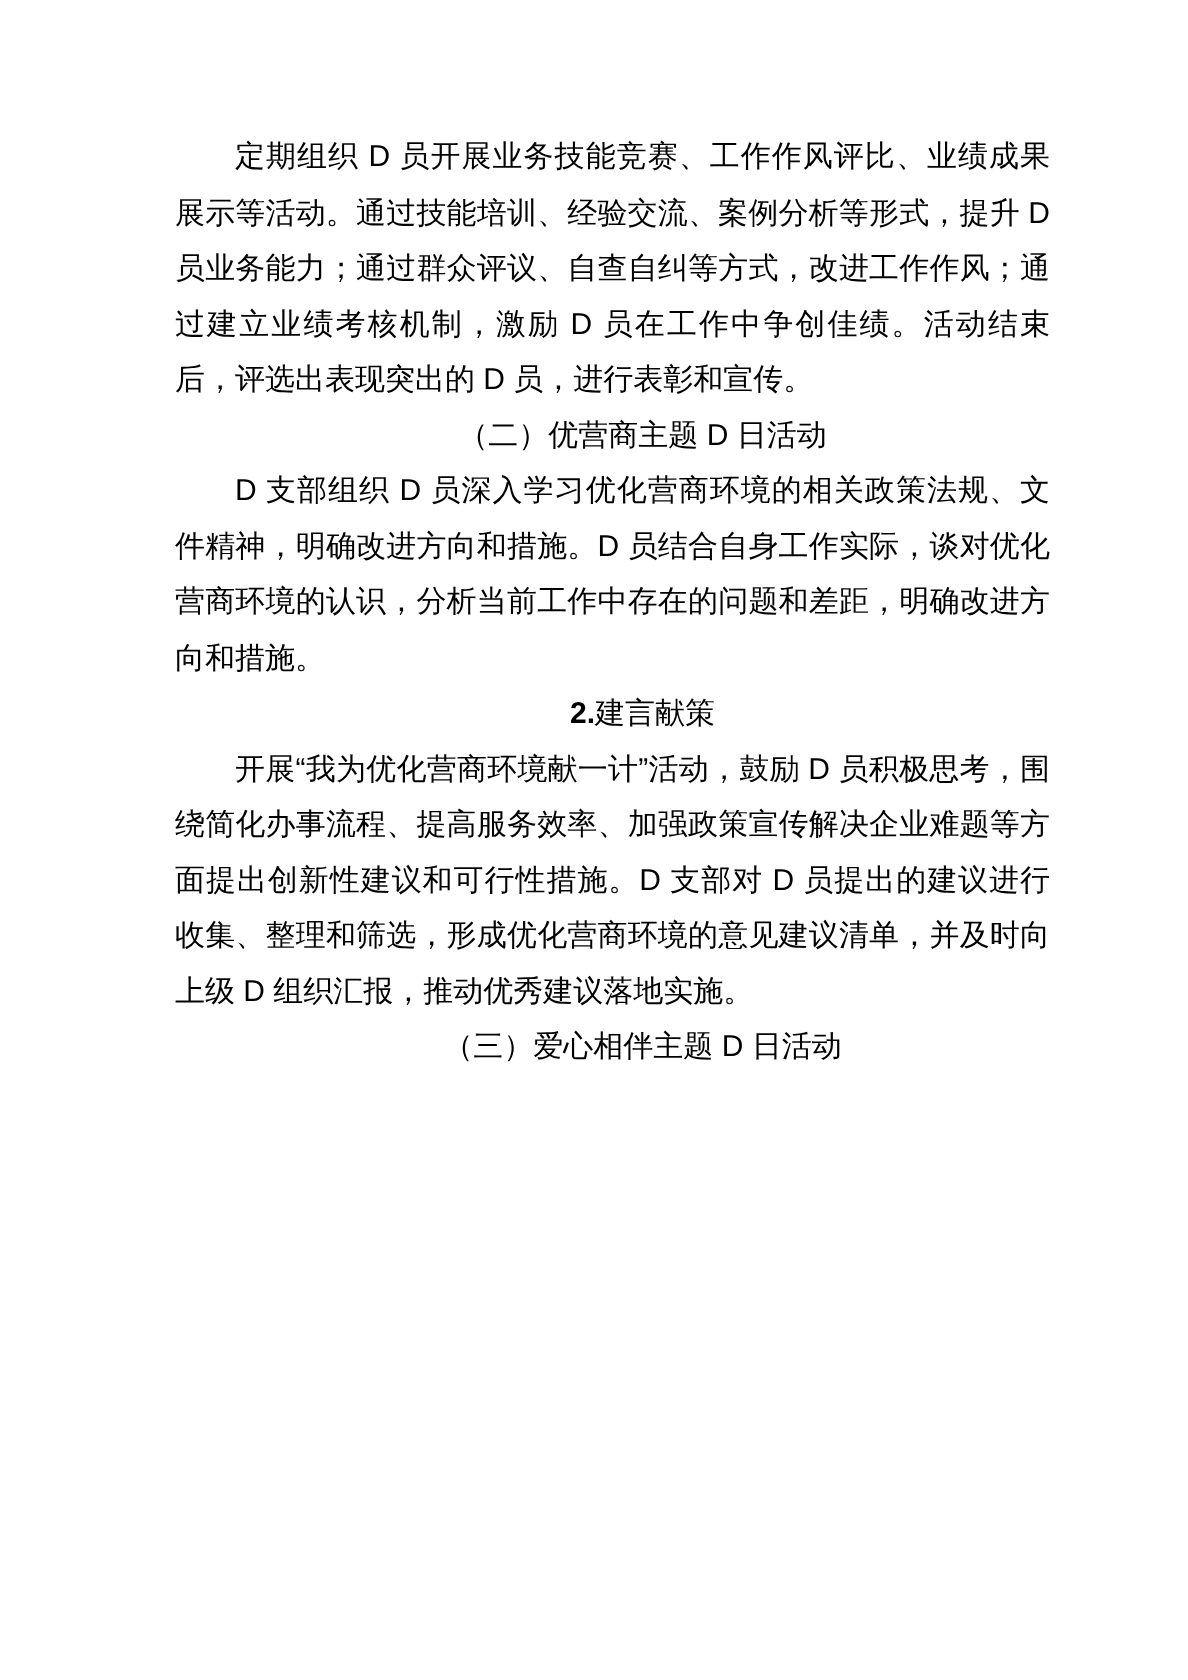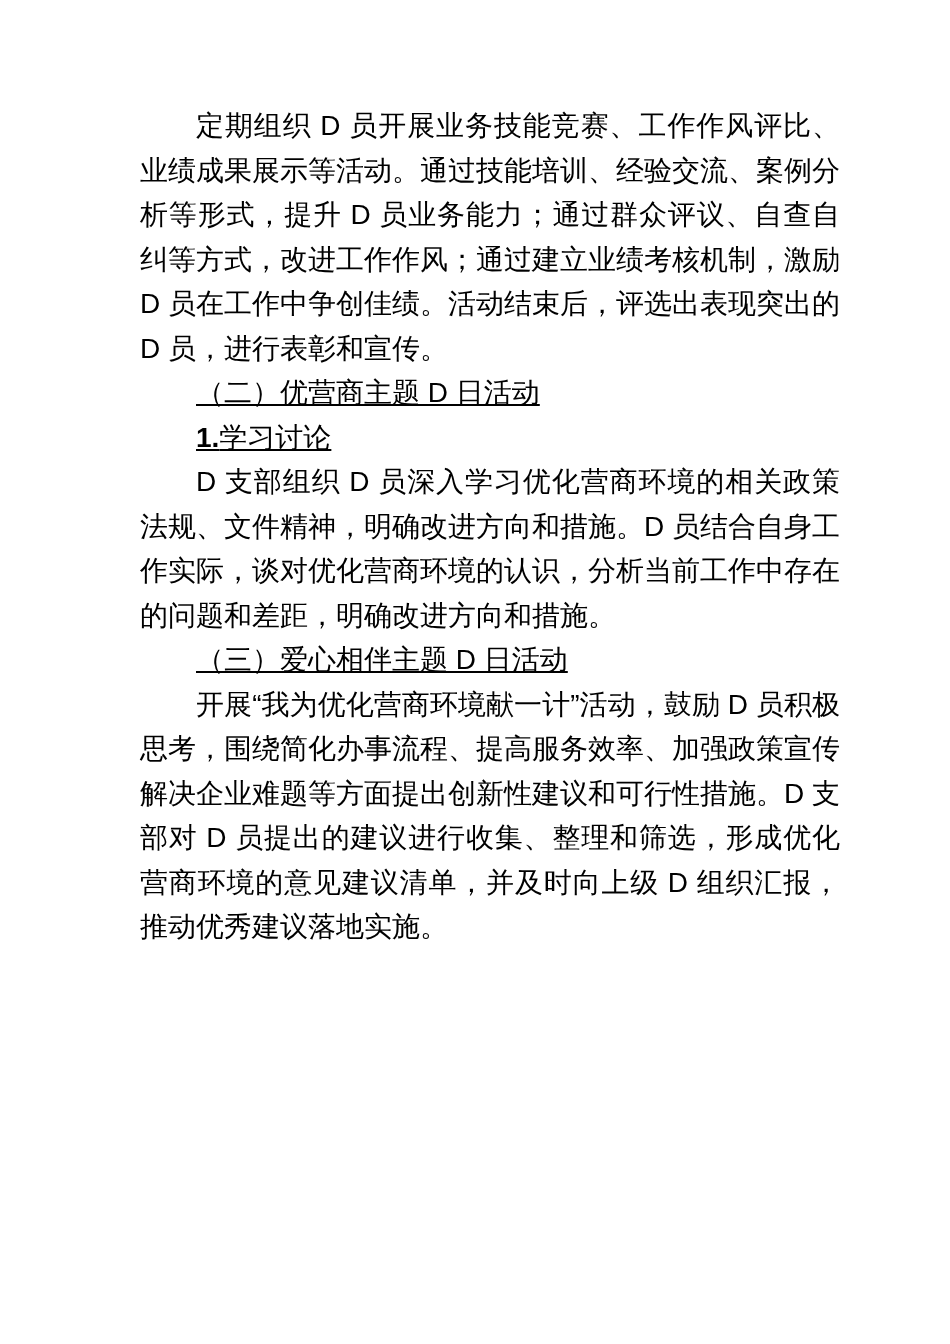--- a/index.html
+++ b/index.html
@@ -17,46 +17,45 @@
     width: 950px;
     height: 1344px;
     background: #ffffff;
   }
   .doc {
     box-sizing: border-box;
     width: 950px;
     height: 1344px;
     padding: 104px 110px 0 140px;
     font-family: "Liberation Sans", "DejaVu Sans", sans-serif;
-    font-size: 28px;
+    font-size: 24px;
     line-height: 44.5px;
     color: #000000;
     text-align: justify;
     letter-spacing: 0;
   }
   .para {
     margin: 0;
     padding: 0;
     text-indent: 2em;
     word-break: break-all;
   }
   .para .num {
     font-weight: 700;
   }
   .para.heading,
   .para.numbered {
-    text-align: left;
-    text-decoration: underline;
+    text-align: center;
   }
 </style>
 </head>
 <body style="background: rgb(255, 255, 255);">
 
 <div class="page">
   <div class="doc" id="doc" style="color: rgb(0, 0, 0);">
       <p class="para body">定期组织 D 员开展业务技能竞赛、工作作风评比、业绩成果展示等活动。通过技能培训、经验交流、案例分析等形式，提升 D 员业务能力；通过群众评议、自查自纠等方式，改进工作作风；通过建立业绩考核机制，激励 D 员在工作中争创佳绩。活动结束后，评选出表现突出的 D 员，进行表彰和宣传。</p>
       <p class="para heading">（二）优营商主题 D 日活动</p>
-      <p class="para numbered"><b class="num">1.</b><span>学习讨论</span></p>
       <p class="para body">D 支部组织 D 员深入学习优化营商环境的相关政策法规、文件精神，明确改进方向和措施。D 员结合自身工作实际，谈对优化营商环境的认识，分析当前工作中存在的问题和差距，明确改进方向和措施。</p>
+      <p class="para numbered"><b class="num">2.</b><span>建言献策</span></p>
+      <p class="para body">开展“我为优化营商环境献一计”活动，鼓励 D 员积极思考，围绕简化办事流程、提高服务效率、加强政策宣传解决企业难题等方面提出创新性建议和可行性措施。D 支部对 D 员提出的建议进行收集、整理和筛选，形成优化营商环境的意见建议清单，并及时向上级 D 组织汇报，推动优秀建议落地实施。</p>
       <p class="para heading">（三）爱心相伴主题 D 日活动</p>
-      <p class="para body">开展“我为优化营商环境献一计”活动，鼓励 D 员积极思考，围绕简化办事流程、提高服务效率、加强政策宣传解决企业难题等方面提出创新性建议和可行性措施。D 支部对 D 员提出的建议进行收集、整理和筛选，形成优化营商环境的意见建议清单，并及时向上级 D 组织汇报，推动优秀建议落地实施。</p>
     </div>
 </div>
 
 </body></html>

